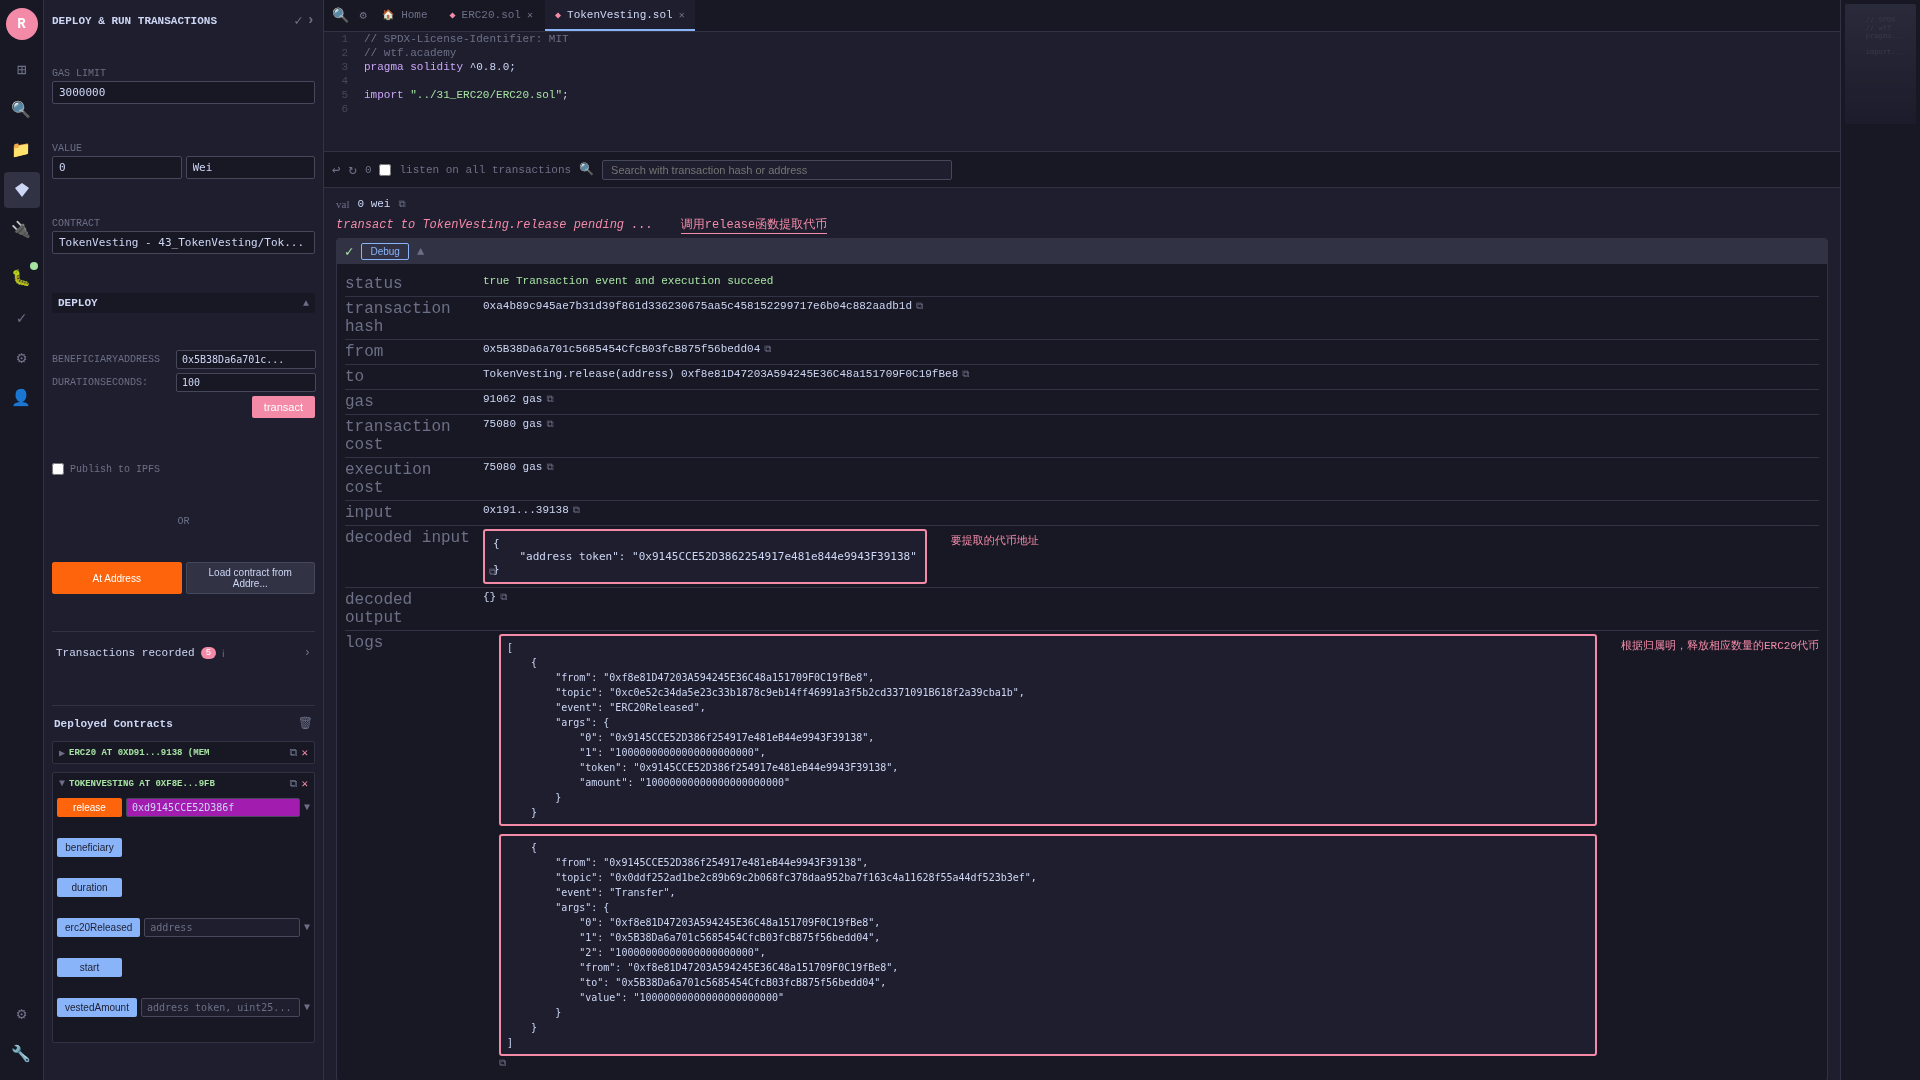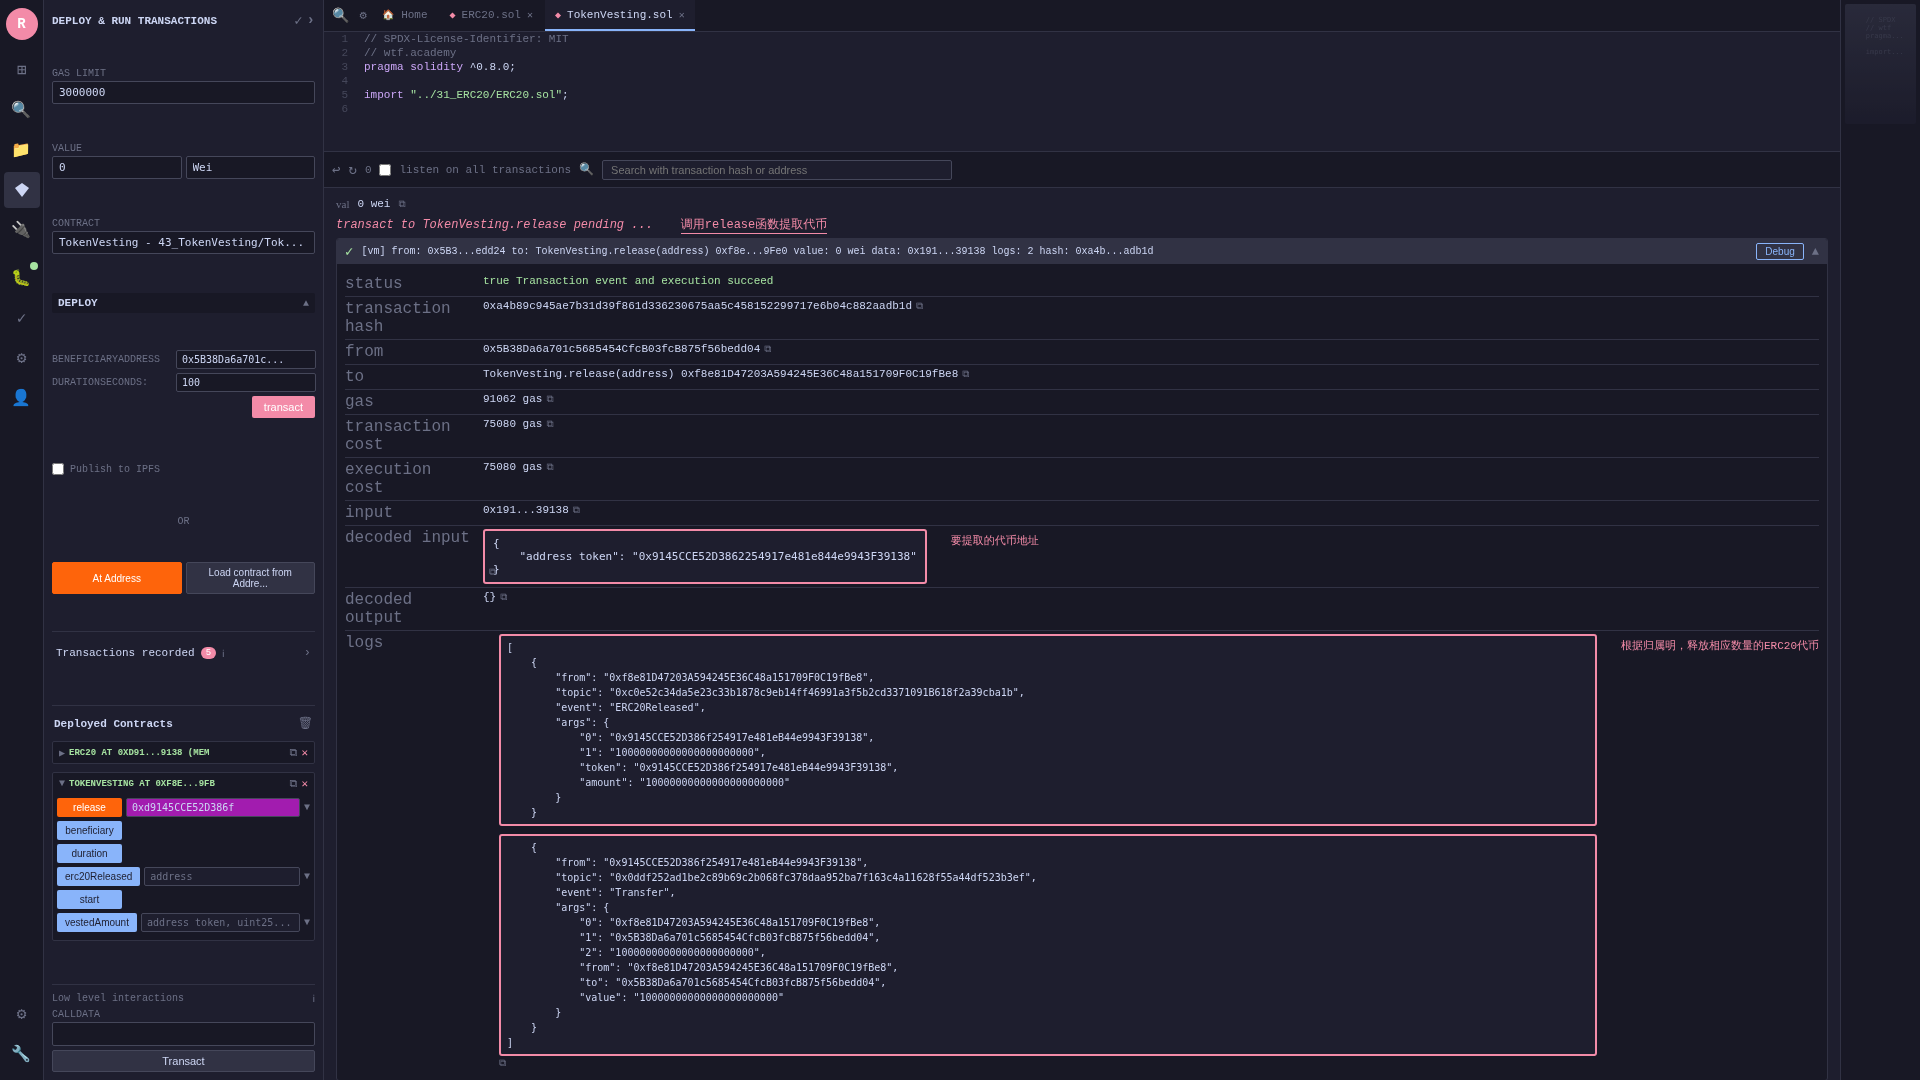--- a/index.html
+++ b/index.html
@@ -148,21 +148,21 @@
       padding: 4px 6px;
       gap: 4px;
       cursor: pointer;
     }
     .contract-toggle { color: #6c7086; font-size: 10px; }
     .contract-name { font-size: 10px; color: #a6e3a1; font-weight: bold; flex: 1; }
     .contract-icon { color: #6c7086; cursor: pointer; font-size: 11px; }
     .contract-icon.red { color: #f38ba8; }
 
     .contract-methods { padding: 4px; }
-    .method-row { display: flex; align-items: center; gap: 4px; margin-bottom: 4px; }
+    .method-row { display: flex; align-items: center; gap: 4px; margin-bottom: 21px; }
     .btn-method-orange {
       background: #fe640b;
       color: white;
       border: none;
       padding: 4px 8px;
       cursor: pointer;
       font-size: 10px;
       border-radius: 2px;
       min-width: 65px;
     }
@@ -619,21 +619,20 @@
     </div>
 
     <div style="display:flex;align-items:center;gap:12px;">
       <div class="pending-line">transact to TokenVesting.release pending ...</div>
       <div class="pending-annotation" style="border-bottom:1px solid #f38ba8;">调用release函数提取代币</div>
     </div>
 
     <div class="tx-block">
       <div class="tx-block-header">
         <span class="tx-status-icon">✓</span>
-        <span class="tx-hash-text">[vm] from: 0x5B3...edd24 to: TokenVesting.release(address) 0xf8e...9Fe0 value: 0 wei data: 0x191...39138 logs: 2 hash: 0xa4b...adb1d</span>
         <button class="tx-debug-btn">Debug</button>
         <span class="tx-collapse">▲</span>
       </div>
       <div class="tx-details">
 
         <div class="tx-detail-row">
           <span class="tx-detail-label">status</span>
           <span class="tx-detail-value" style="color:#a6e3a1;">true Transaction event and execution succeed</span>
         </div>
 

